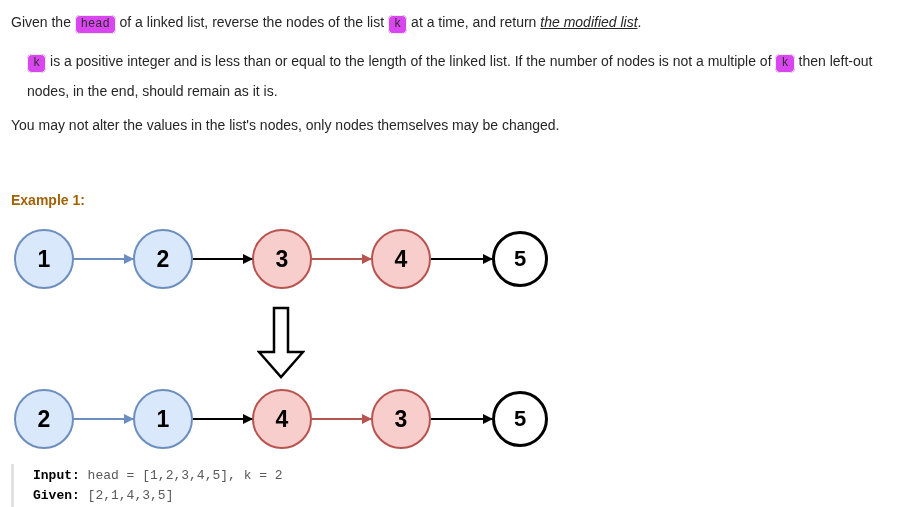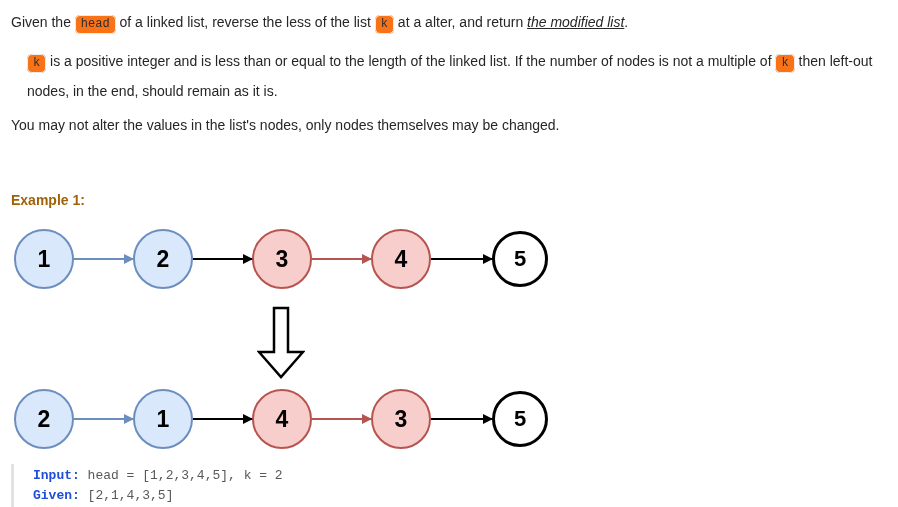--- a/index.html
+++ b/index.html
@@ -16,21 +16,21 @@
   .para-1 { margin-bottom: 13px; white-space: nowrap; }
   .para-2 { line-height: 28px; margin-bottom: 10px; margin-left: 16px; }
   .p2-line1 { display: block; white-space: nowrap; }
   .p2-line2 { display: block; }
   .para-3 { margin-bottom: 8px; }
   .em { font-style: italic; text-decoration: underline; }
 
   .chip {
     font-family: "Liberation Mono", monospace;
     font-size: 12px;
-    background: #f97316;
+    background: #d946ef;
     border: 1px solid #ececec;
     border-radius: 5px;
     padding: 1px 5px 2px 5px;
     color: #2d2d2d;
     white-space: nowrap;
   }
 
   
   .example-label {
     margin-top: 55px;
@@ -92,28 +92,28 @@
   .example-block {
     margin-top: 15px;
     border-left: 3px solid #e2e2e2;
     padding: 2px 0 2px 19px;
     font-family: "Liberation Mono", monospace;
     font-size: 13px;
     line-height: 20px;
     color: #595959;
     white-space: pre;
   }
-  .io-label { font-weight: bold; color: #1d4ed8; }
+  .io-label { font-weight: bold; color: #000000; }
 </style>
 </head>
 <body>
 
 <div class="page">
 
-  <p class="para para-1"><span>Given the </span><code class="chip">head</code><span> of a linked list, reverse the less of the list </span><code class="chip">k</code><span> at a alter, and return </span><span class="em">the modified list</span><span>.</span></p>
+  <p class="para para-1"><span>Given the </span><code class="chip">head</code><span> of a linked list, reverse the nodes of the list </span><code class="chip">k</code><span> at a time, and return </span><span class="em">the modified list</span><span>.</span></p>
 
   <p class="para para-2">
       <span class="p2-line1"><code class="chip">k</code><span> is a positive integer and is less than or equal to the length of the linked list. If the number of nodes is not a multiple of </span><code class="chip">k</code><span> then left-out</span></span>
       <span class="p2-line2">nodes, in the end, should remain as it is.</span>
     </p>
 
   <p class="para para-3">You may not alter the values in the list's nodes, only nodes themselves may be changed.</p>
 
   <p class="example-label">Example 1:</p>
 

